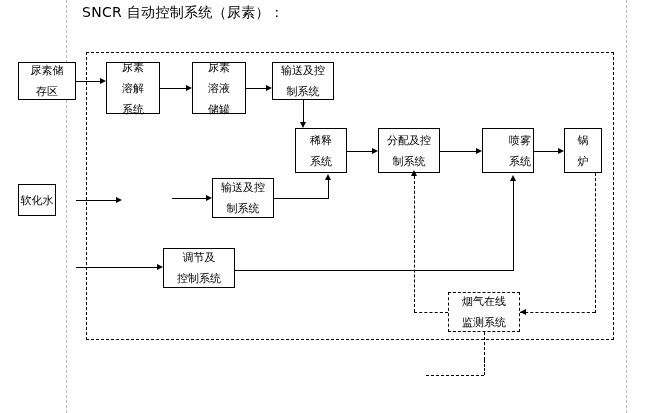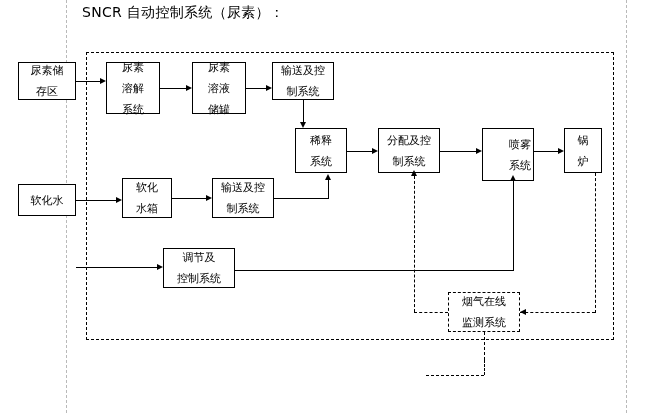--- a/index.html
+++ b/index.html
@@ -122,30 +122,28 @@
 
   <div class="box" style="left:272px; top:62px; width:62px; height:38px;">输送及控
 制系统</div>
 
   <div class="box" style="left:295px; top:128px; width:52px; height:45px;">稀释
 系统</div>
 
   <div class="box" style="left:378px; top:128px; width:62px; height:45px;text-align:center;">分配及控
 制系统</div>
 
-  <div class="box" style="left:482px; top:128px; width:52px; height:53px;padding-left:25px;">喷雾
+  <div class="box" style="left:482px; top:128px; width:52px; height:45px;padding-left:25px;">喷雾
 系统</div>
 
   <div class="box" style="left:564px; top:128px; width:38px; height:45px;">锅
 炉</div>
 
-  <div class="box" style="left:18px; top:184px; width:58px; height:32px;">软化水</div>
-
-  <div class="box" style="left:122px; top:178px; width:50px; height:40px;">软化
-水箱</div>
+  <div class="box" style="left:18px; top:184px; width:38px; height:32px;">软化水</div>
+
 
   <div class="box" style="left:212px; top:178px; width:62px; height:40px;">输送及控
 制系统</div>
 
 
   <div class="box" style="left:163px; top:248px; width:72px; height:40px;">调节及
 控制系统</div>
 
   <div class="box dashed" style="left:448px; top:292px; width:72px; height:40px;text-align:right;">烟气在线
 监测系统</div>

